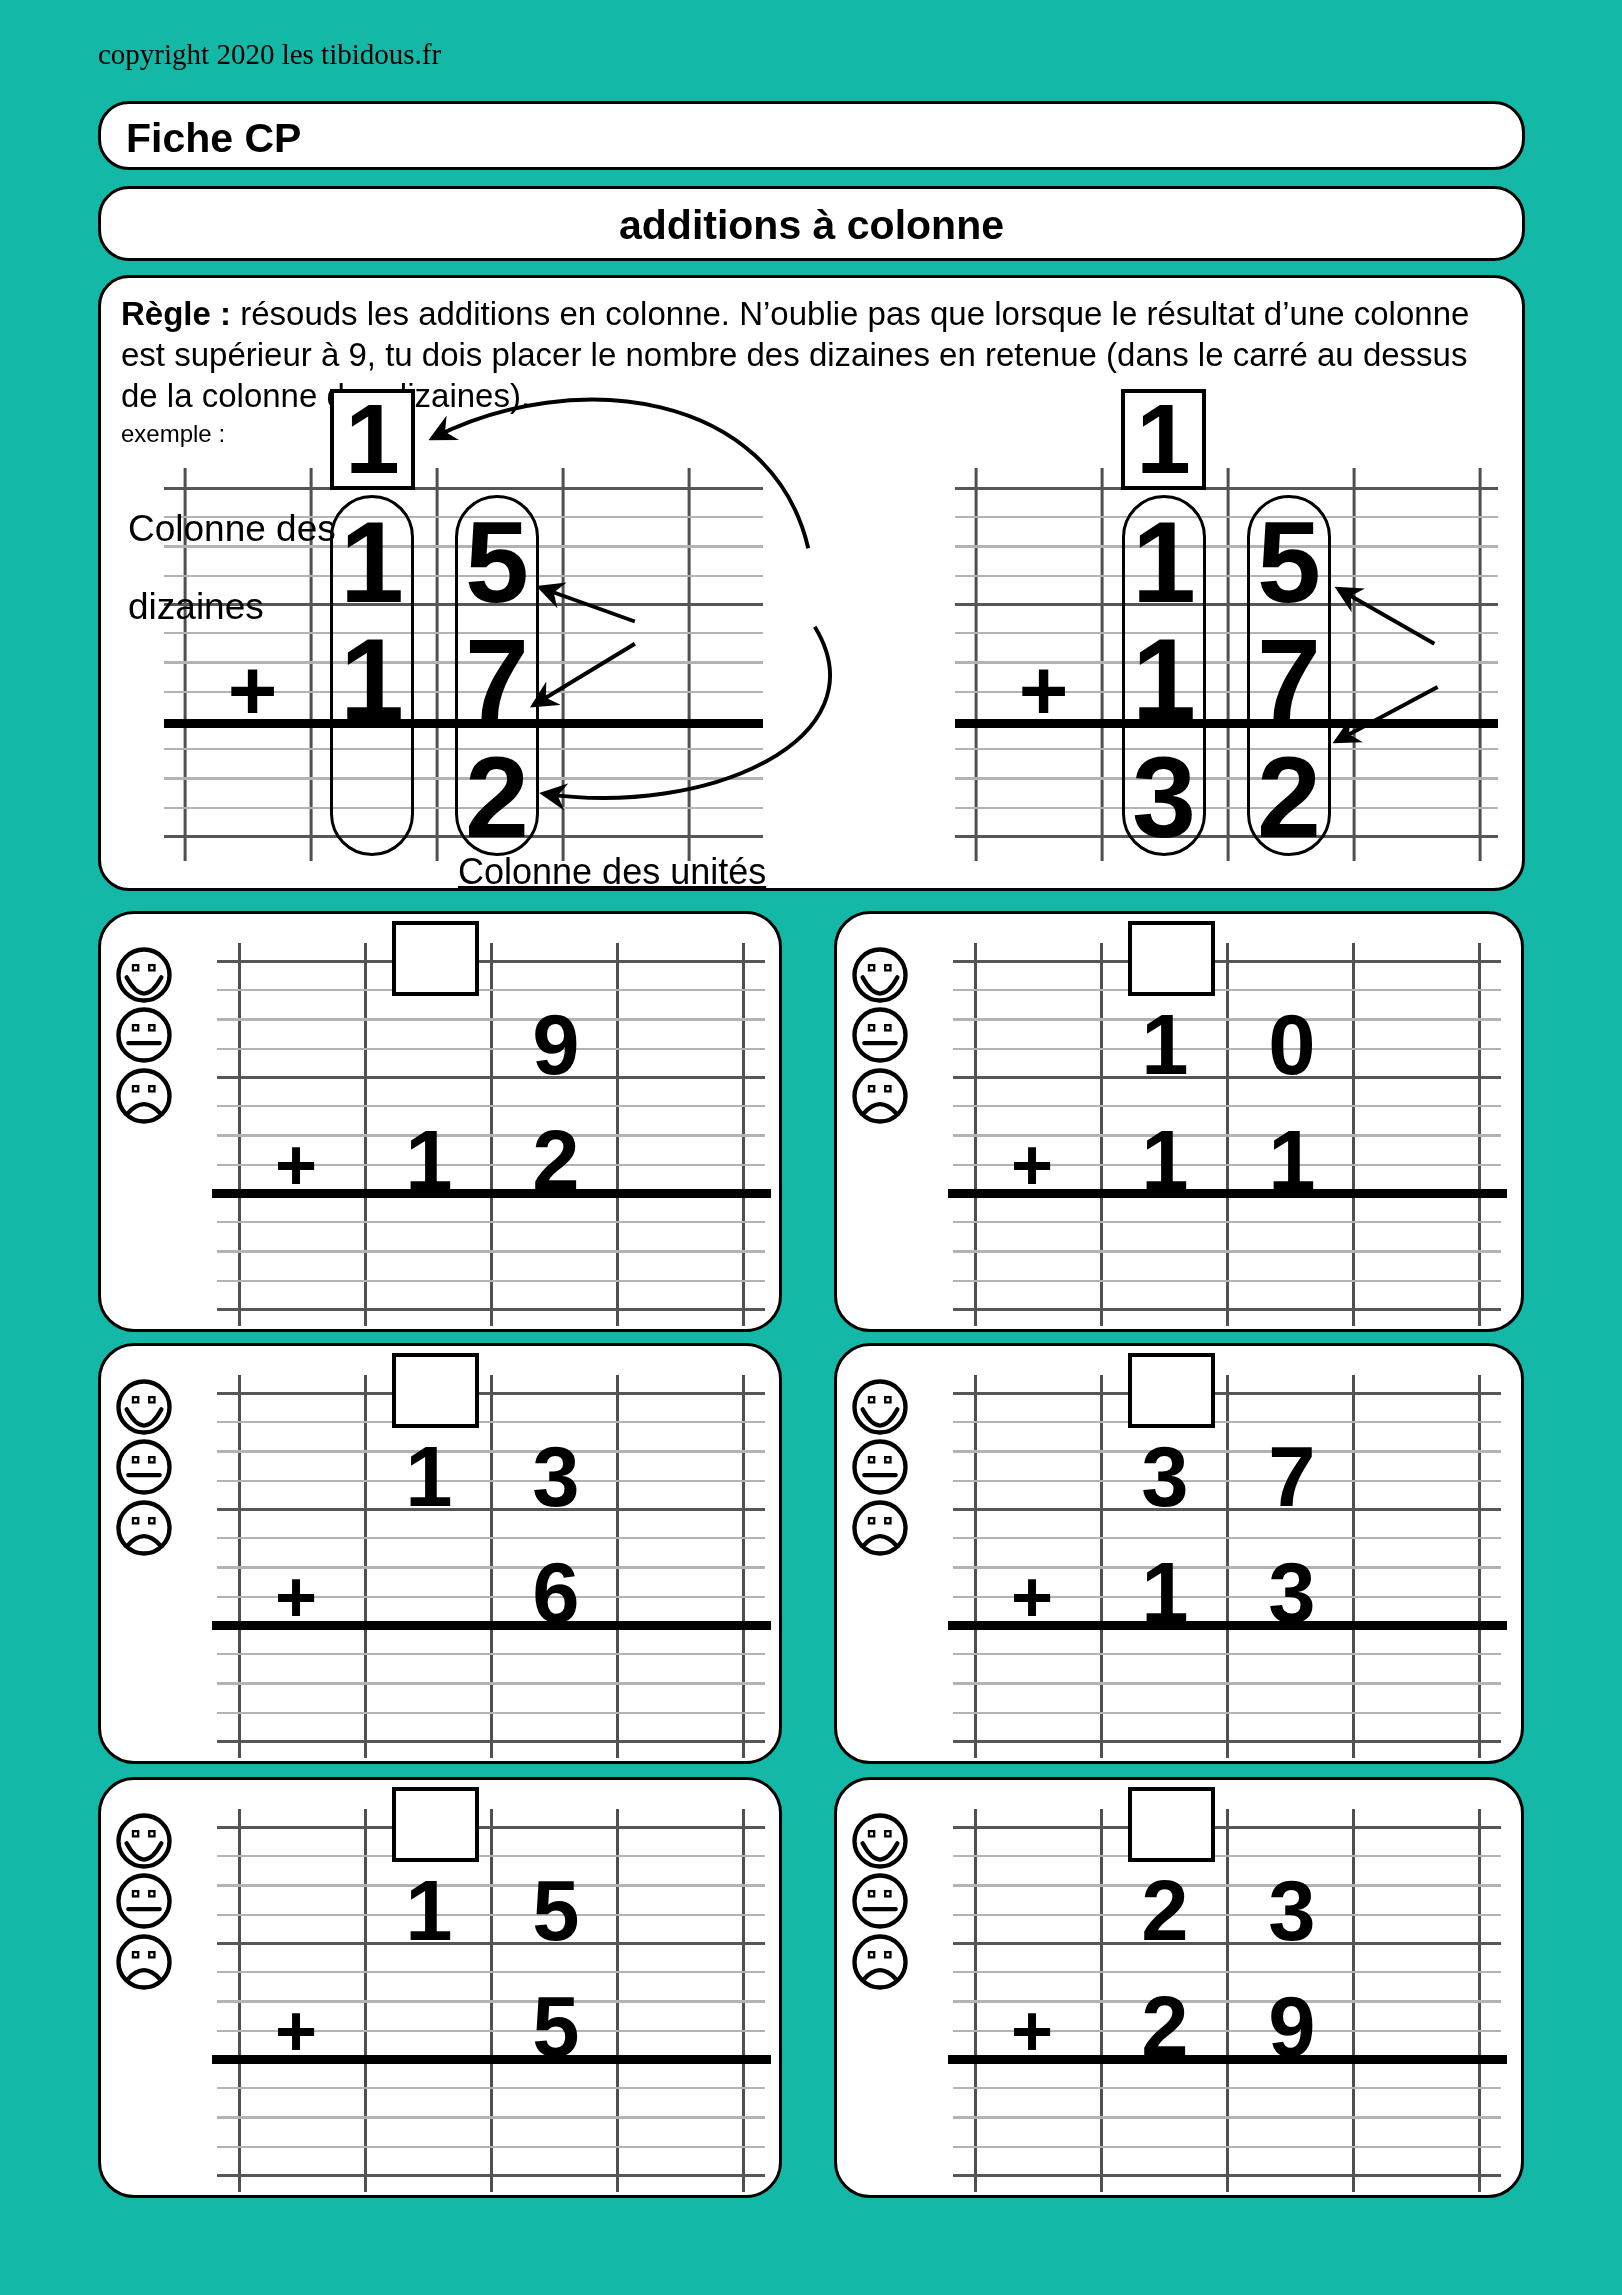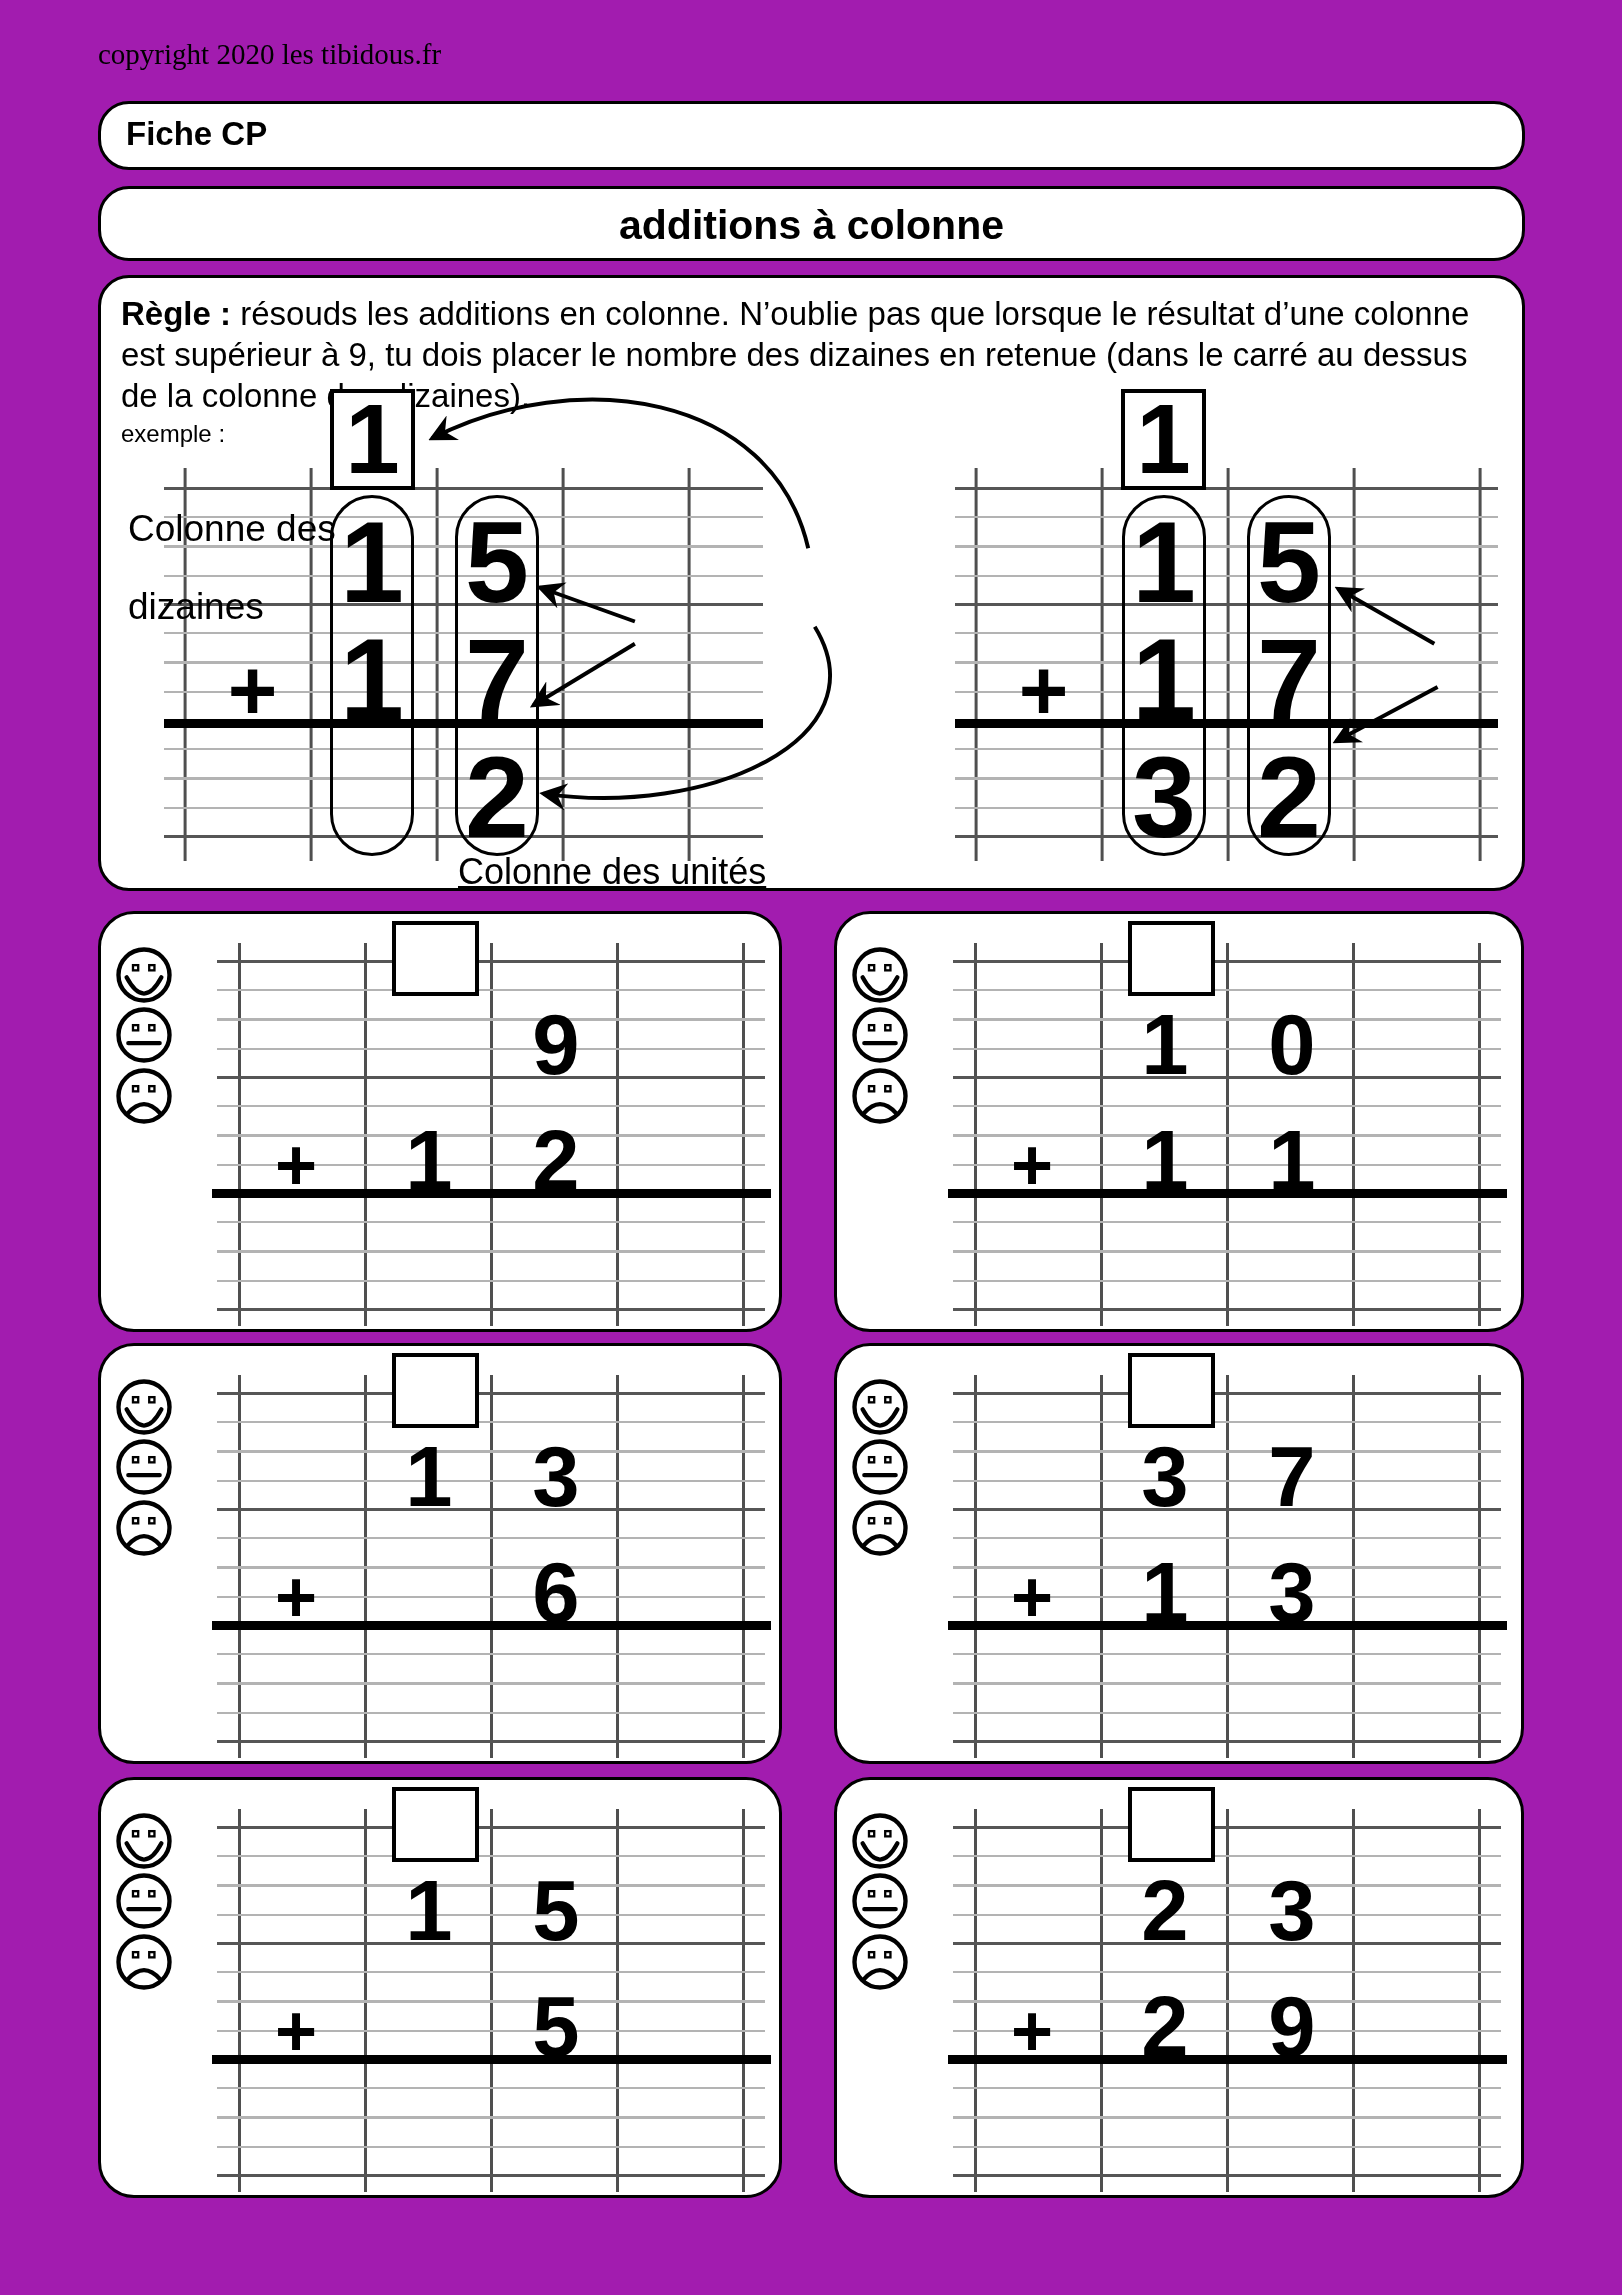--- a/index.html
+++ b/index.html
@@ -1,23 +1,23 @@
 <!DOCTYPE html>
 <html style="font-size:10.5px"><head>
 <meta charset="utf-8">
 <style>
   html,body{margin:0;padding:0;background:#fff;}
-  .page{position:relative;width:1623px;height:2295px;background:#a21caf;overflow:hidden;
+  .page{position:relative;width:1623px;height:2295px;background:#14b8a6;overflow:hidden;
         font-family:"Liberation Sans",sans-serif;color:#000;}
   .abs{position:absolute;}
   
   .copyright{left:98px;top:38px;font-family:"Liberation Serif",serif;font-size:29px;}
   .hdr1{left:98px;top:101px;width:1427px;height:69px;border:3.9px solid #000;border-radius:31px;
         background:#fff;box-sizing:border-box;}
-  .hdr1 .sheet{position:absolute;left:25px;top:10.5px;font-size:33px;font-weight:700;}
+  .hdr1 .sheet{position:absolute;left:25px;top:10.5px;font-size:41px;font-weight:700;}
   .hdr1 .subject{position:absolute;left:0;right:0;top:10.5px;text-align:center;font-size:41px;font-weight:700;}
   .hdr2{left:98px;top:186px;width:1427px;height:75px;border:3.9px solid #000;border-radius:31px;
         background:#fff;box-sizing:border-box;}
   .hdr2 .wtitle{position:absolute;left:0;right:0;top:13px;text-align:center;font-size:41px;font-weight:700;}
   
   .rulebox{left:98px;top:275px;width:1427px;height:616px;border:3.9px solid #000;border-radius:31px;
            background:#fff;box-sizing:border-box;}
   .ruletext{left:121px;top:293px;width:1387px;font-size:33px;line-height:41px;}
   .ruletext .b{font-weight:700;}
   .exlabel{left:121px;top:420px;font-size:24px;}

